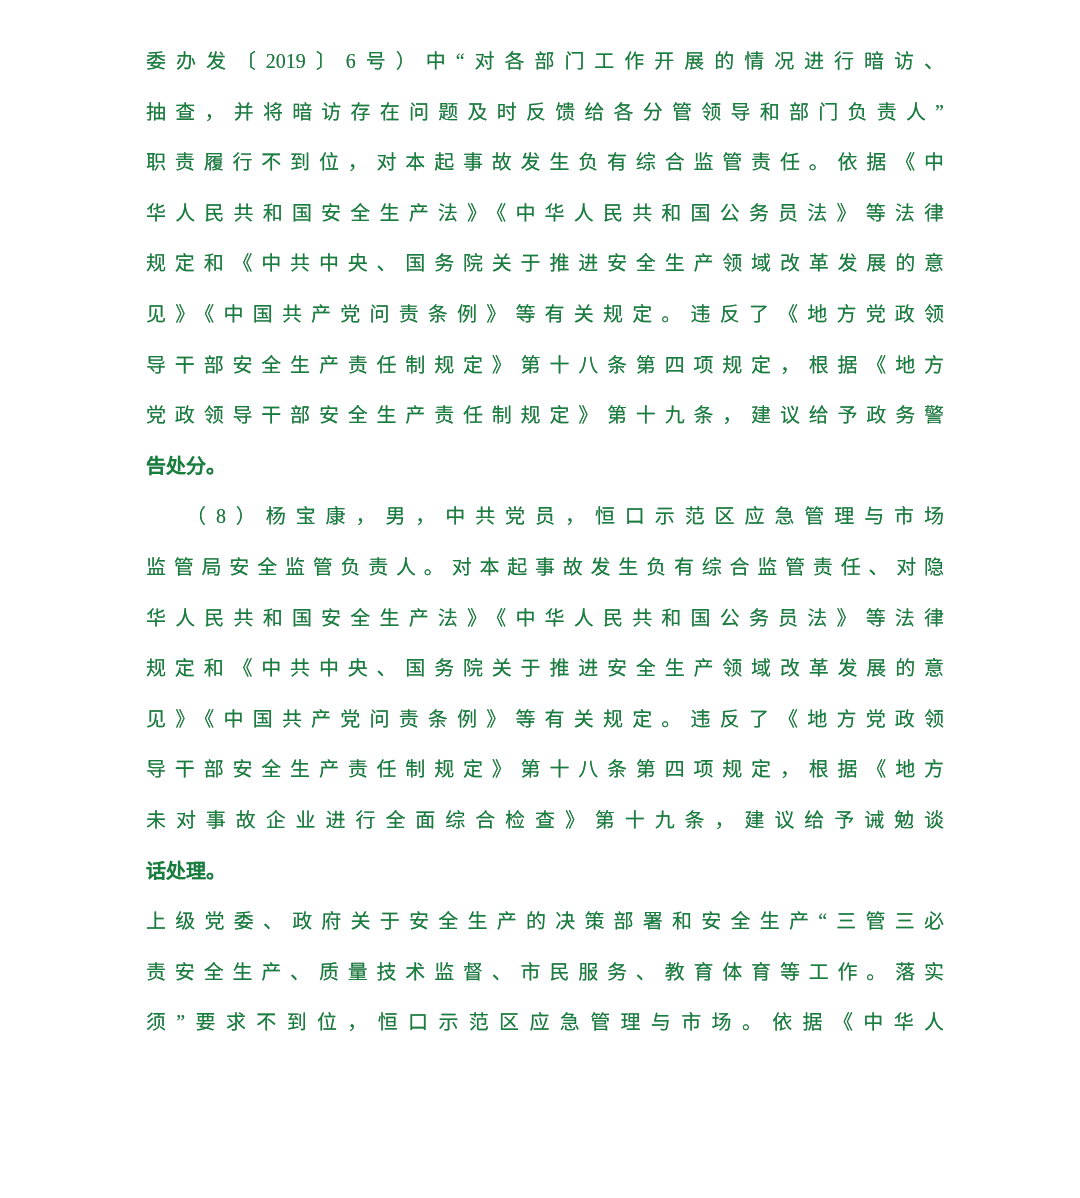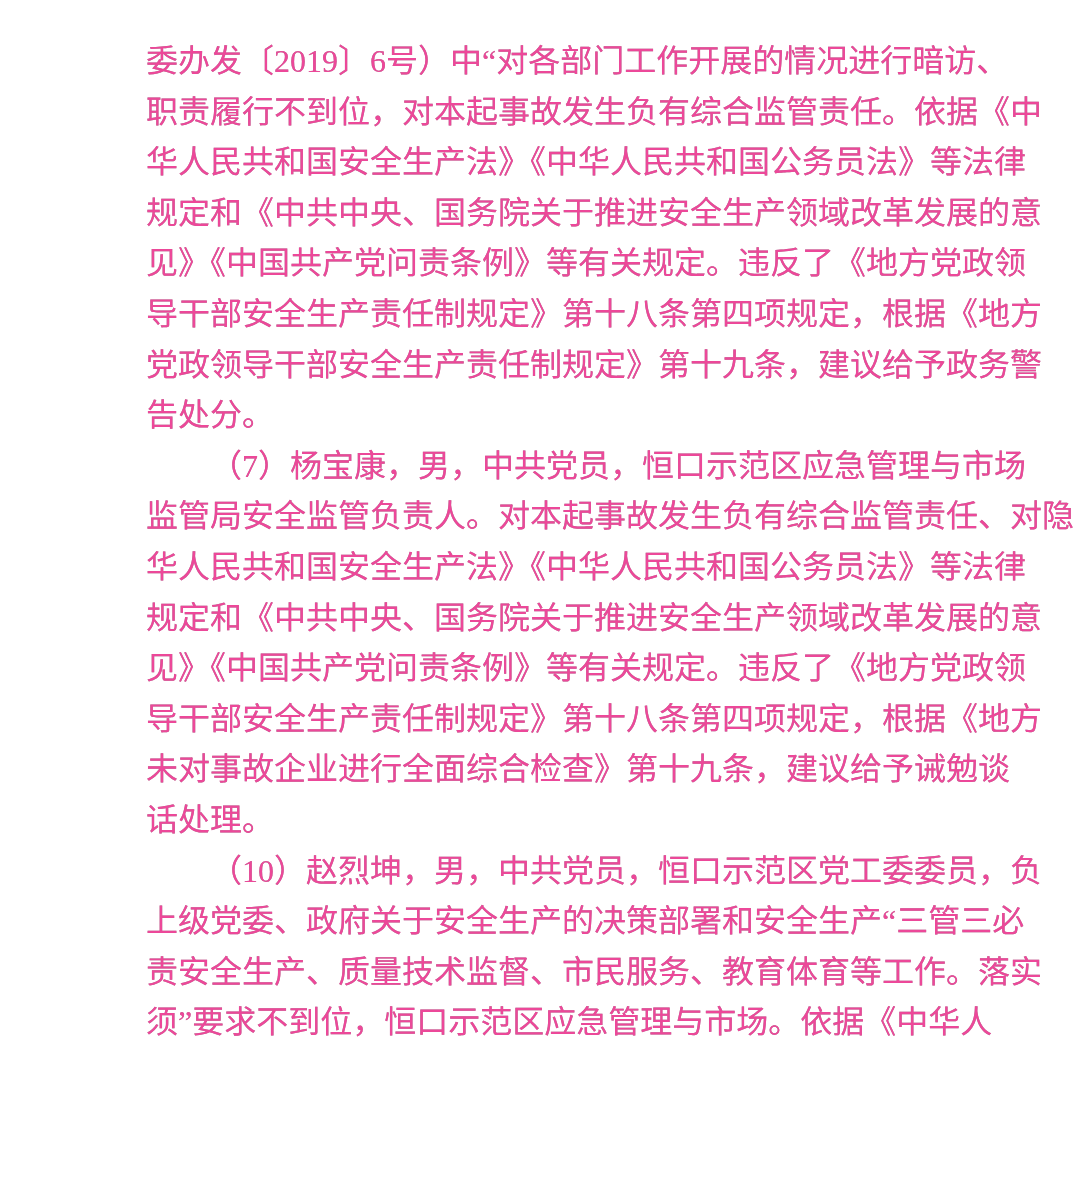--- a/index.html
+++ b/index.html
@@ -13,68 +13,69 @@
     height: 1198px;
     background: #ffffff;
     overflow: hidden;
     font-family: "Liberation Serif", "DejaVu Serif", serif;
   }
   .text-block {
     position: absolute;
     left: 146px;
     top: 36px;
     width: 798px;
-    color: #ec4899;
-    font-size: 32px;
+    color: #15803d;
+    font-size: 20px;
     line-height: 50.6px;
     text-shadow: 0 0 0.6px rgba(60,60,60,0.55);
   }
   .line {
     width: 798px;
     white-space: nowrap;
     text-align: justify;
     text-align-last: justify;
     text-justify: inter-character;
   }
   .line.indent {
     text-indent: 2em;
   }
   .line.end {
     text-align-last: left;
+    font-weight: bold;
   }
 </style>
 </head>
 <body>
 
 <div class="page">
   <div class="text-block">
 
     <div>
       <div class="line">委办发〔2019〕6号）中“对各部门工作开展的情况进行暗访、</div>
+      <div class="line">抽查，并将暗访存在问题及时反馈给各分管领导和部门负责人”</div>
       <div class="line">职责履行不到位，对本起事故发生负有综合监管责任。依据《中</div>
       <div class="line">华人民共和国安全生产法》《中华人民共和国公务员法》等法律</div>
       <div class="line">规定和《中共中央、国务院关于推进安全生产领域改革发展的意</div>
       <div class="line">见》《中国共产党问责条例》等有关规定。违反了《地方党政领</div>
       <div class="line">导干部安全生产责任制规定》第十八条第四项规定，根据《地方</div>
       <div class="line">党政领导干部安全生产责任制规定》第十九条，建议给予政务警</div>
       <div class="line end">告处分。</div>
     </div>
 
     <div>
-      <div class="line indent">（7）杨宝康，男，中共党员，恒口示范区应急管理与市场</div>
+      <div class="line indent">（8）杨宝康，男，中共党员，恒口示范区应急管理与市场</div>
       <div class="line">监管局安全监管负责人。对本起事故发生负有综合监管责任、对隐</div>
       <div class="line">华人民共和国安全生产法》《中华人民共和国公务员法》等法律</div>
       <div class="line">规定和《中共中央、国务院关于推进安全生产领域改革发展的意</div>
       <div class="line">见》《中国共产党问责条例》等有关规定。违反了《地方党政领</div>
       <div class="line">导干部安全生产责任制规定》第十八条第四项规定，根据《地方</div>
       <div class="line">未对事故企业进行全面综合检查》第十九条，建议给予诫勉谈</div>
       <div class="line end">话处理。</div>
     </div>
 
     <div>
-      <div class="line indent">（10）赵烈坤，男，中共党员，恒口示范区党工委委员，负</div>
       <div class="line">上级党委、政府关于安全生产的决策部署和安全生产“三管三必</div>
       <div class="line">责安全生产、质量技术监督、市民服务、教育体育等工作。落实</div>
       <div class="line">须”要求不到位，恒口示范区应急管理与市场。依据《中华人</div>
     </div>
 
   </div>
 </div>
 
 </body></html>

